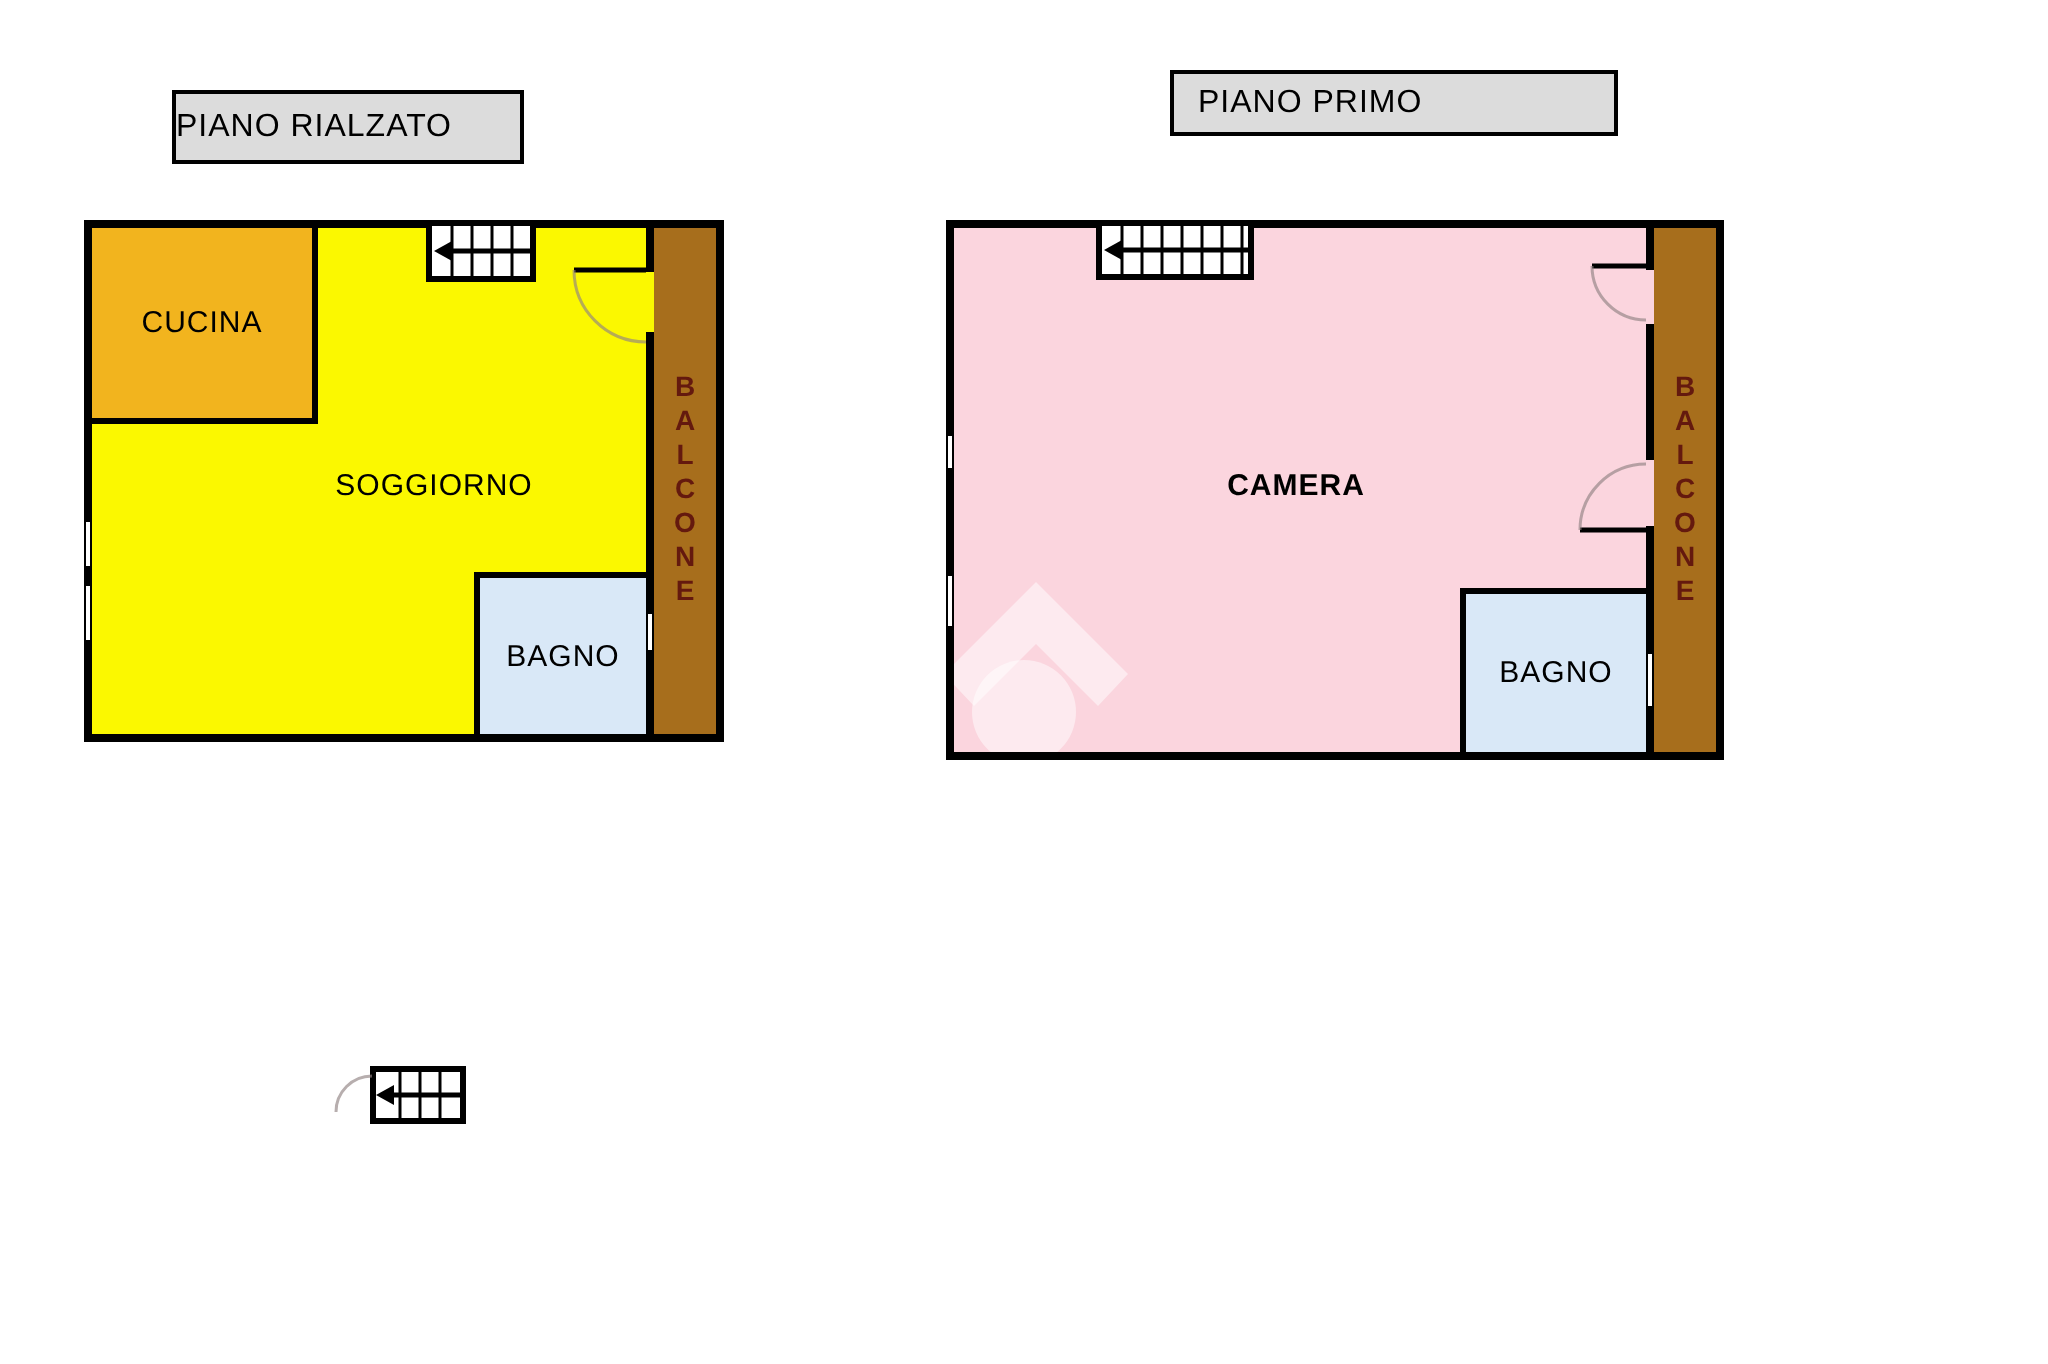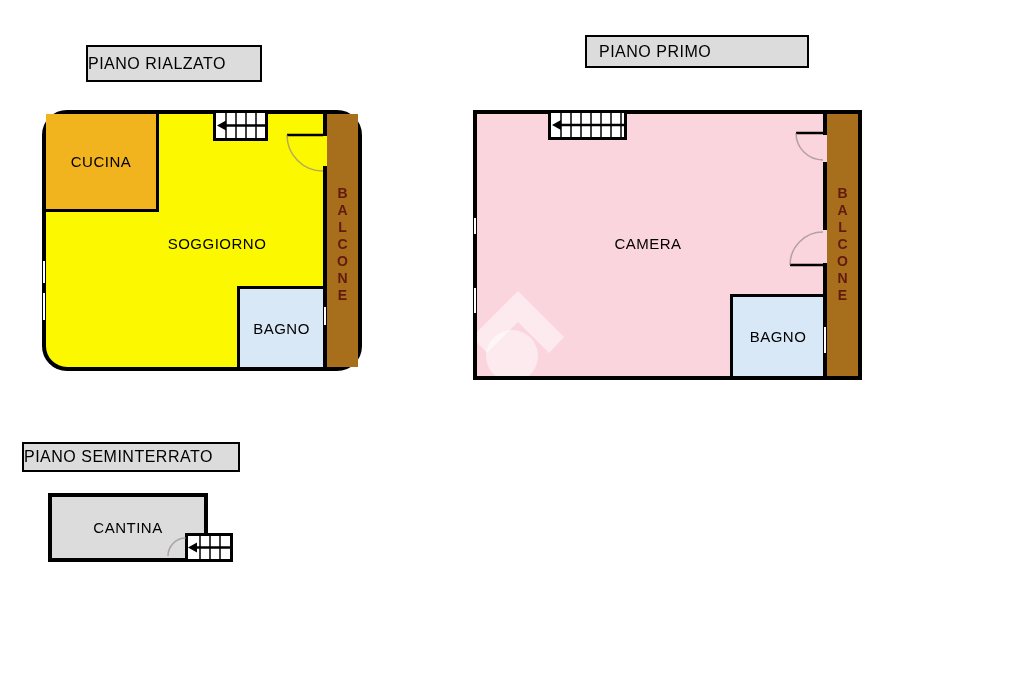--- a/index.html
+++ b/index.html
@@ -29,21 +29,21 @@
     position:absolute; background:#fff; border:3px solid var(--wall); z-index:5;
   }
   .stairs svg { display:block; }
   .window-slot { position:absolute; width:2px; background:#fff; z-index:6; }
   .door-gap { position:absolute; width:4px; z-index:4; }
   .overlay { position:absolute; left:0; top:0; z-index:7; pointer-events:none; }
   .watermark { position:absolute; left:0; top:150px; }
 
   
   .label-rialzato { left:86px; top:45px; width:172px; height:33px; }
-  .plan-rialzato  { left:42px; top:110px; width:312px; height:253px; background:var(--soggiorno);border-radius:25px; }
+  .plan-rialzato  { left:42px; top:110px; width:312px; height:253px; background:var(--soggiorno); }
   .room-cucina {
     position:absolute; left:0; top:0; width:110px; height:95px;
     background:var(--cucina); border-right:3px solid var(--wall); border-bottom:3px solid var(--wall);
     display:flex; align-items:center; justify-content:center;
   }
   .room-bagno1 {
     position:absolute; right:35px; bottom:0; width:83px; height:78px;
     background:var(--bagno); border-left:3px solid var(--wall); border-top:3px solid var(--wall);
     display:flex; align-items:center; justify-content:center;
   }
@@ -51,21 +51,21 @@
   .stairs-rialzato { left:213px; top:110px; width:49px; height:25px; }
 
   
   .label-primo { left:585px; top:35px; width:208px; height:29px;padding-left:12px; }
   .plan-primo  { left:473px; top:110px; width:381px; height:262px; background:var(--camera); }
   .room-bagno2 {
     position:absolute; right:35px; bottom:0; width:90px; height:79px;
     background:var(--bagno); border-left:3px solid var(--wall); border-top:3px solid var(--wall);
     display:flex; align-items:center; justify-content:center;
   }
-  .camera-label { left:171px; top:129px; }
+  .camera-label { left:171px; top:129px;font-weight:bold; }
   .stairs-primo { left:548px; top:110px; width:73px; height:24px; }
 
   
   .label-seminterrato { left:22px; top:442px; width:214px; height:26px; }
   .plan-cantina {
     left:48px; top:493px; width:152px; height:61px; background:var(--cantina);
     display:flex; align-items:center; justify-content:center;
   }
   .stairs-cantina { left:185px; top:533px; width:42px; height:23px; }
 </style>
@@ -135,27 +135,21 @@
         <line x1="40" y1="0" x2="40" y2="24"></line>
         <line x1="50" y1="0" x2="50" y2="24"></line>
         <line x1="60" y1="0" x2="60" y2="24"></line>
         <line x1="70" y1="0" x2="70" y2="24"></line>
       </g>
       <line x1="7" y1="12" x2="73" y2="12" stroke="#000" stroke-width="2.5"></line>
       <polygon points="1,12 10,7 10,17" fill="#000"></polygon>
     </svg>
   </div>
 
-  <div class="floor-label label-seminterrato">
-    <span>PIANO SEMINTERRATO</span>
-  </div>
 
-  <div class="plan plan-cantina">
-    <span class="room-label">CANTINA</span>
-  </div>
 
   <div class="stairs stairs-cantina">
     <svg width="42" height="23" viewBox="0 0 42 23">
       <g stroke="#000" stroke-width="1.5">
         <line x1="12" y1="0" x2="12" y2="23"></line>
         <line x1="22" y1="0" x2="22" y2="23"></line>
         <line x1="32" y1="0" x2="32" y2="23"></line>
       </g>
       <line x1="6" y1="11.5" x2="42" y2="11.5" stroke="#000" stroke-width="2.5"></line>
       <polygon points="0,11.5 9,6.5 9,16.5" fill="#000"></polygon>

